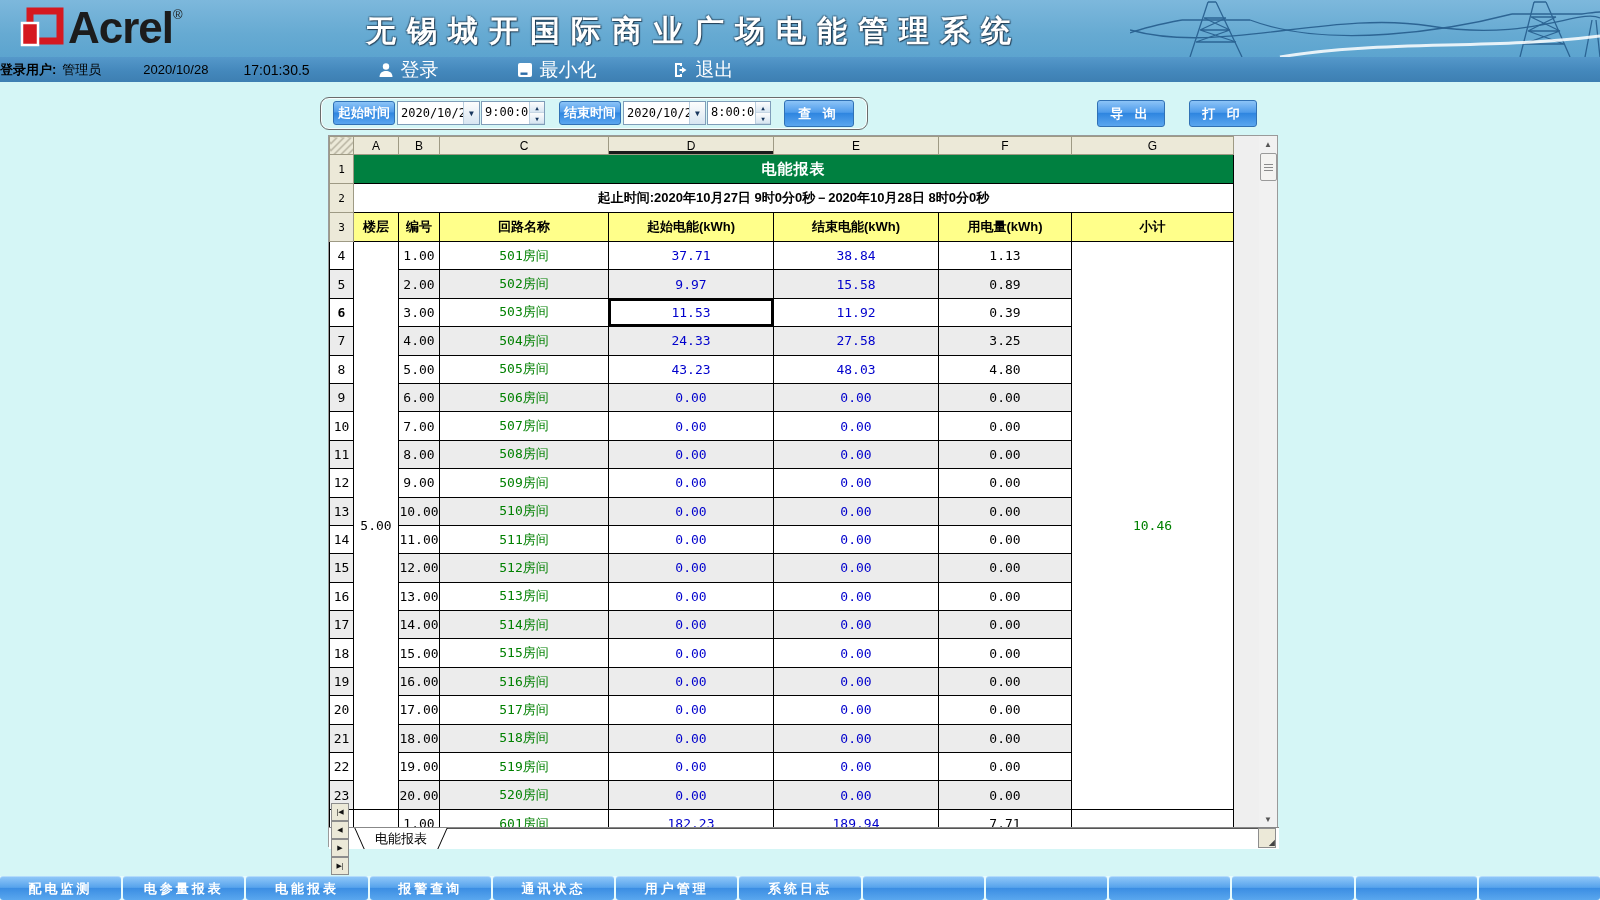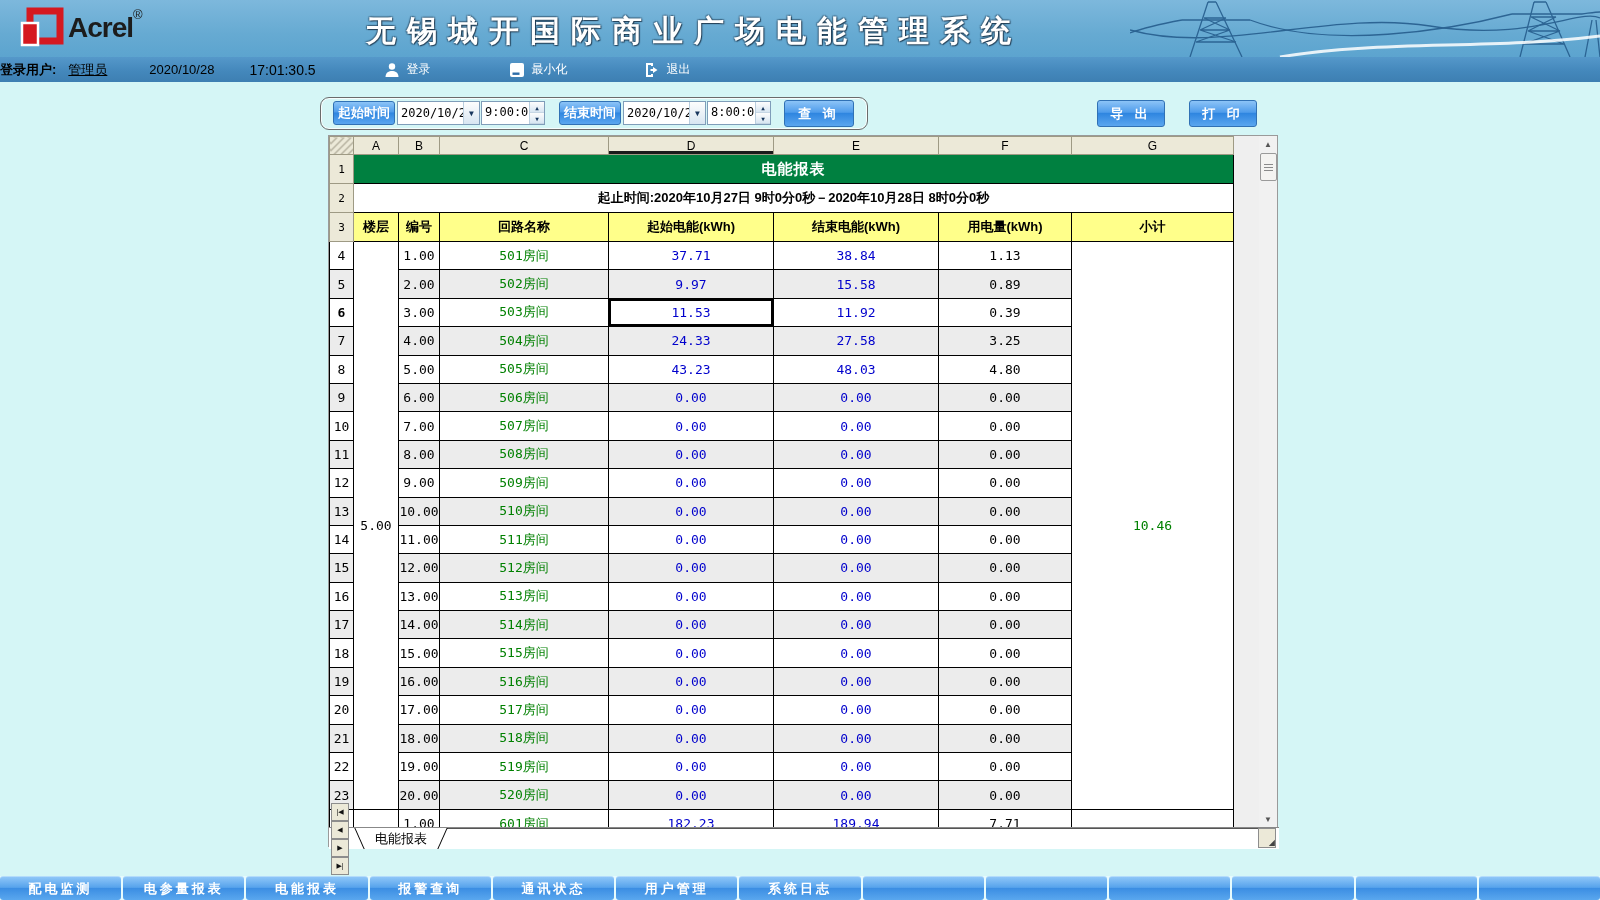--- a/index.html
+++ b/index.html
@@ -4,36 +4,36 @@
 <style>
   html,body{margin:0;padding:0;}
   body{width:1600px;height:900px;overflow:hidden;
        font-family:"Liberation Sans","DejaVu Sans",sans-serif;}
   .app{position:relative;width:1600px;height:900px;background:#d5f6f6;overflow:hidden;}
 
   
   .top-header{position:absolute;left:0;top:0;width:1600px;height:57px;
     background:linear-gradient(180deg,#7db8dc 0%,#66aad2 60%,#5ca4cf 100%);}
   .logo{position:absolute;left:16px;top:5px;display:flex;align-items:flex-start;}
-  .logo-text{font-size:28px;font-weight:800;color:#1c1c1c;letter-spacing:-1px;line-height:46px;}
+  .logo-text{font-size:44px;font-weight:800;color:#1c1c1c;letter-spacing:-1px;line-height:46px;}
   .logo-reg{font-size:13px;color:#1c1c1c;margin-top:2px;}
   .app-title{position:absolute;left:366px;top:11px;font-size:30px;font-weight:bold;color:#ffffff;
     letter-spacing:11px;white-space:nowrap;
     text-shadow:1px 1px 1px rgba(20,40,60,.75),-1px -1px 1px rgba(20,40,60,.35),1px -1px 1px rgba(20,40,60,.35),-1px 1px 1px rgba(20,40,60,.35);}
   .towers{position:absolute;right:0;top:0;width:470px;height:57px;}
 
   
   .login-bar{position:absolute;left:0;top:57px;width:1600px;height:25px;
     background:linear-gradient(180deg,#5598ca 0%,#4488bc 55%,#3d7fb2 100%);
     display:flex;align-items:center;font-size:13px;color:#000;}
   .login-bar .lbl{font-weight:bold;}
-  .login-bar .usr{margin-left:12px;text-decoration:underline;}
+  .login-bar .usr{margin-left:6px;}
   .login-bar .dat{margin-left:42px;}
   .login-bar .tim{margin-left:35px;font-size:14px;}
-  .hbtn{display:flex;align-items:center;color:#fff;font-size:12px;cursor:pointer;}
+  .hbtn{display:flex;align-items:center;color:#fff;font-size:19px;cursor:pointer;}
   .hbtn svg{margin-right:7px;}
   .hbtn.login{margin-left:68px;}
   .hbtn.mini{margin-left:78px;}
   .hbtn.exit{margin-left:76px;}
 
   
   .query-box{position:absolute;left:320px;top:97px;width:546px;height:31px;
     border:1px solid #6b6b6b;border-radius:9px;box-shadow:inset 0 0 0 1px rgba(255,255,255,.8);}
   .blue-btn{position:absolute;display:flex;align-items:center;justify-content:center;
     color:#fff;font-size:13px;font-weight:bold;border:1px solid #3071b5;border-radius:3px;

